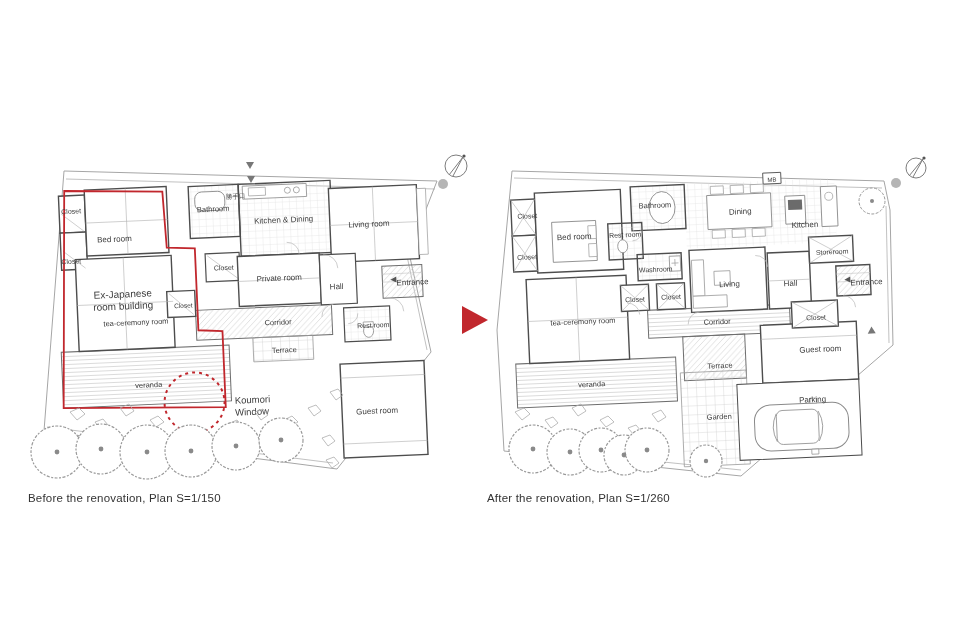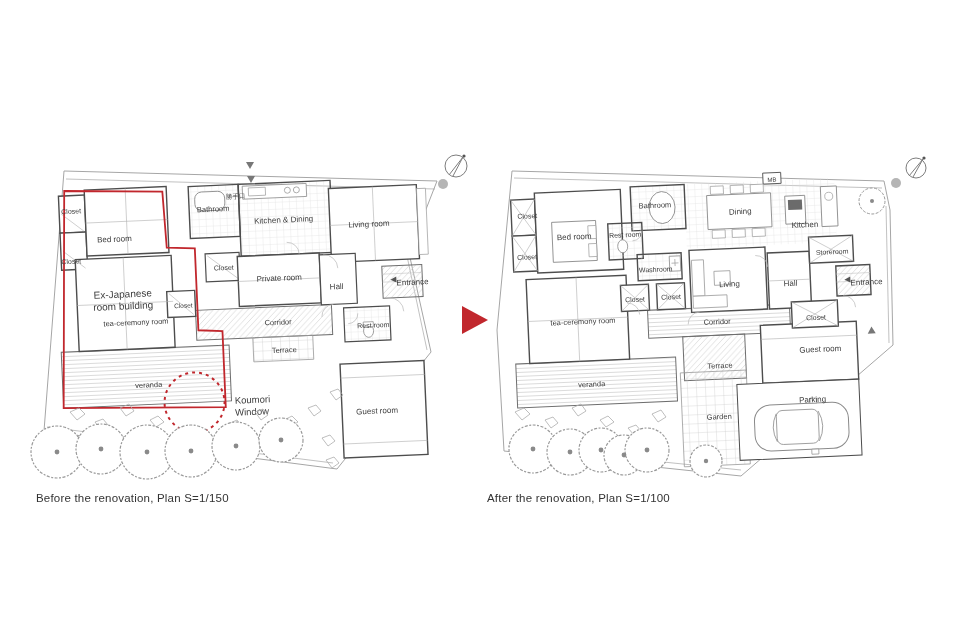--- a/index.html
+++ b/index.html
@@ -1,21 +1,21 @@
 <!DOCTYPE html>
 <html><head>
 <meta charset="utf-8">
 <style>
   html,body{margin:0;padding:0;background:#ffffff;}
   .stage{position:relative;width:960px;height:633px;background:#ffffff;overflow:hidden;
          font-family:"Liberation Sans",sans-serif;}
   .stage svg{position:absolute;left:0;top:0;}
   svg text{font-family:"Liberation Sans",sans-serif;fill:#3c3c3c;}
   .caption{position:absolute;font-size:11.5px;color:#333;letter-spacing:.2px;}
-  .caption-before{left:36px;top:492px;}
+  .caption-before{left:28px;top:492px;}
   .caption-after{left:487px;top:492px;}
 </style>
 </head>
 <body>
 
 <div class="stage">
 
 <svg width="960" height="633" viewBox="0 0 960 633">
   <defs>
     <pattern id="plank" width="6" height="4" patternUnits="userSpaceOnUse">
@@ -344,15 +344,15 @@
           <circle cx="570" cy="452" r="2.4"></circle>
           <circle cx="601" cy="450" r="2.4"></circle>
       <circle cx="624" cy="455" r="2.4"></circle>
           <circle cx="647" cy="450" r="2.4"></circle>
           <circle cx="706" cy="461" r="2.2"></circle>
     </g>
   </g>
 </svg>
 
 <div class="caption caption-before">Before the renovation, Plan S=1/150</div>
-<div class="caption caption-after">After the renovation, Plan S=1/100</div>
+<div class="caption caption-after">After the renovation, Plan S=1/260</div>
 
 </div>
 
 </body></html>

